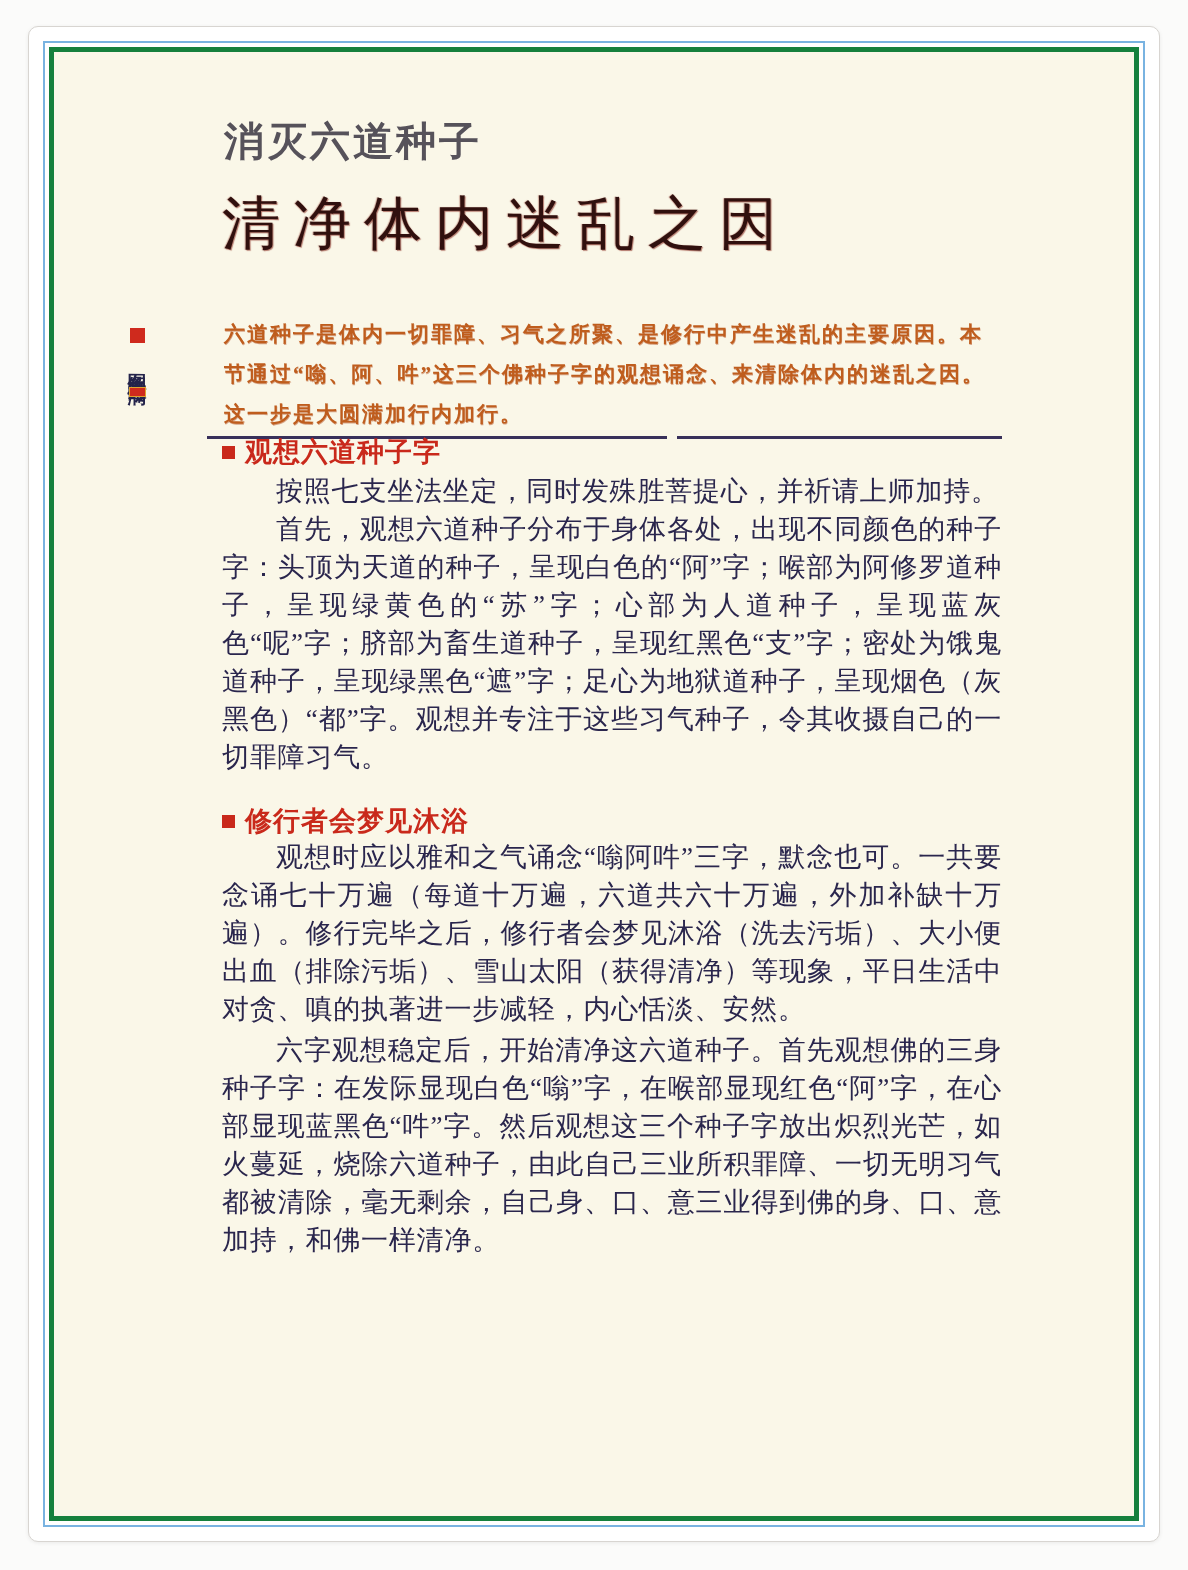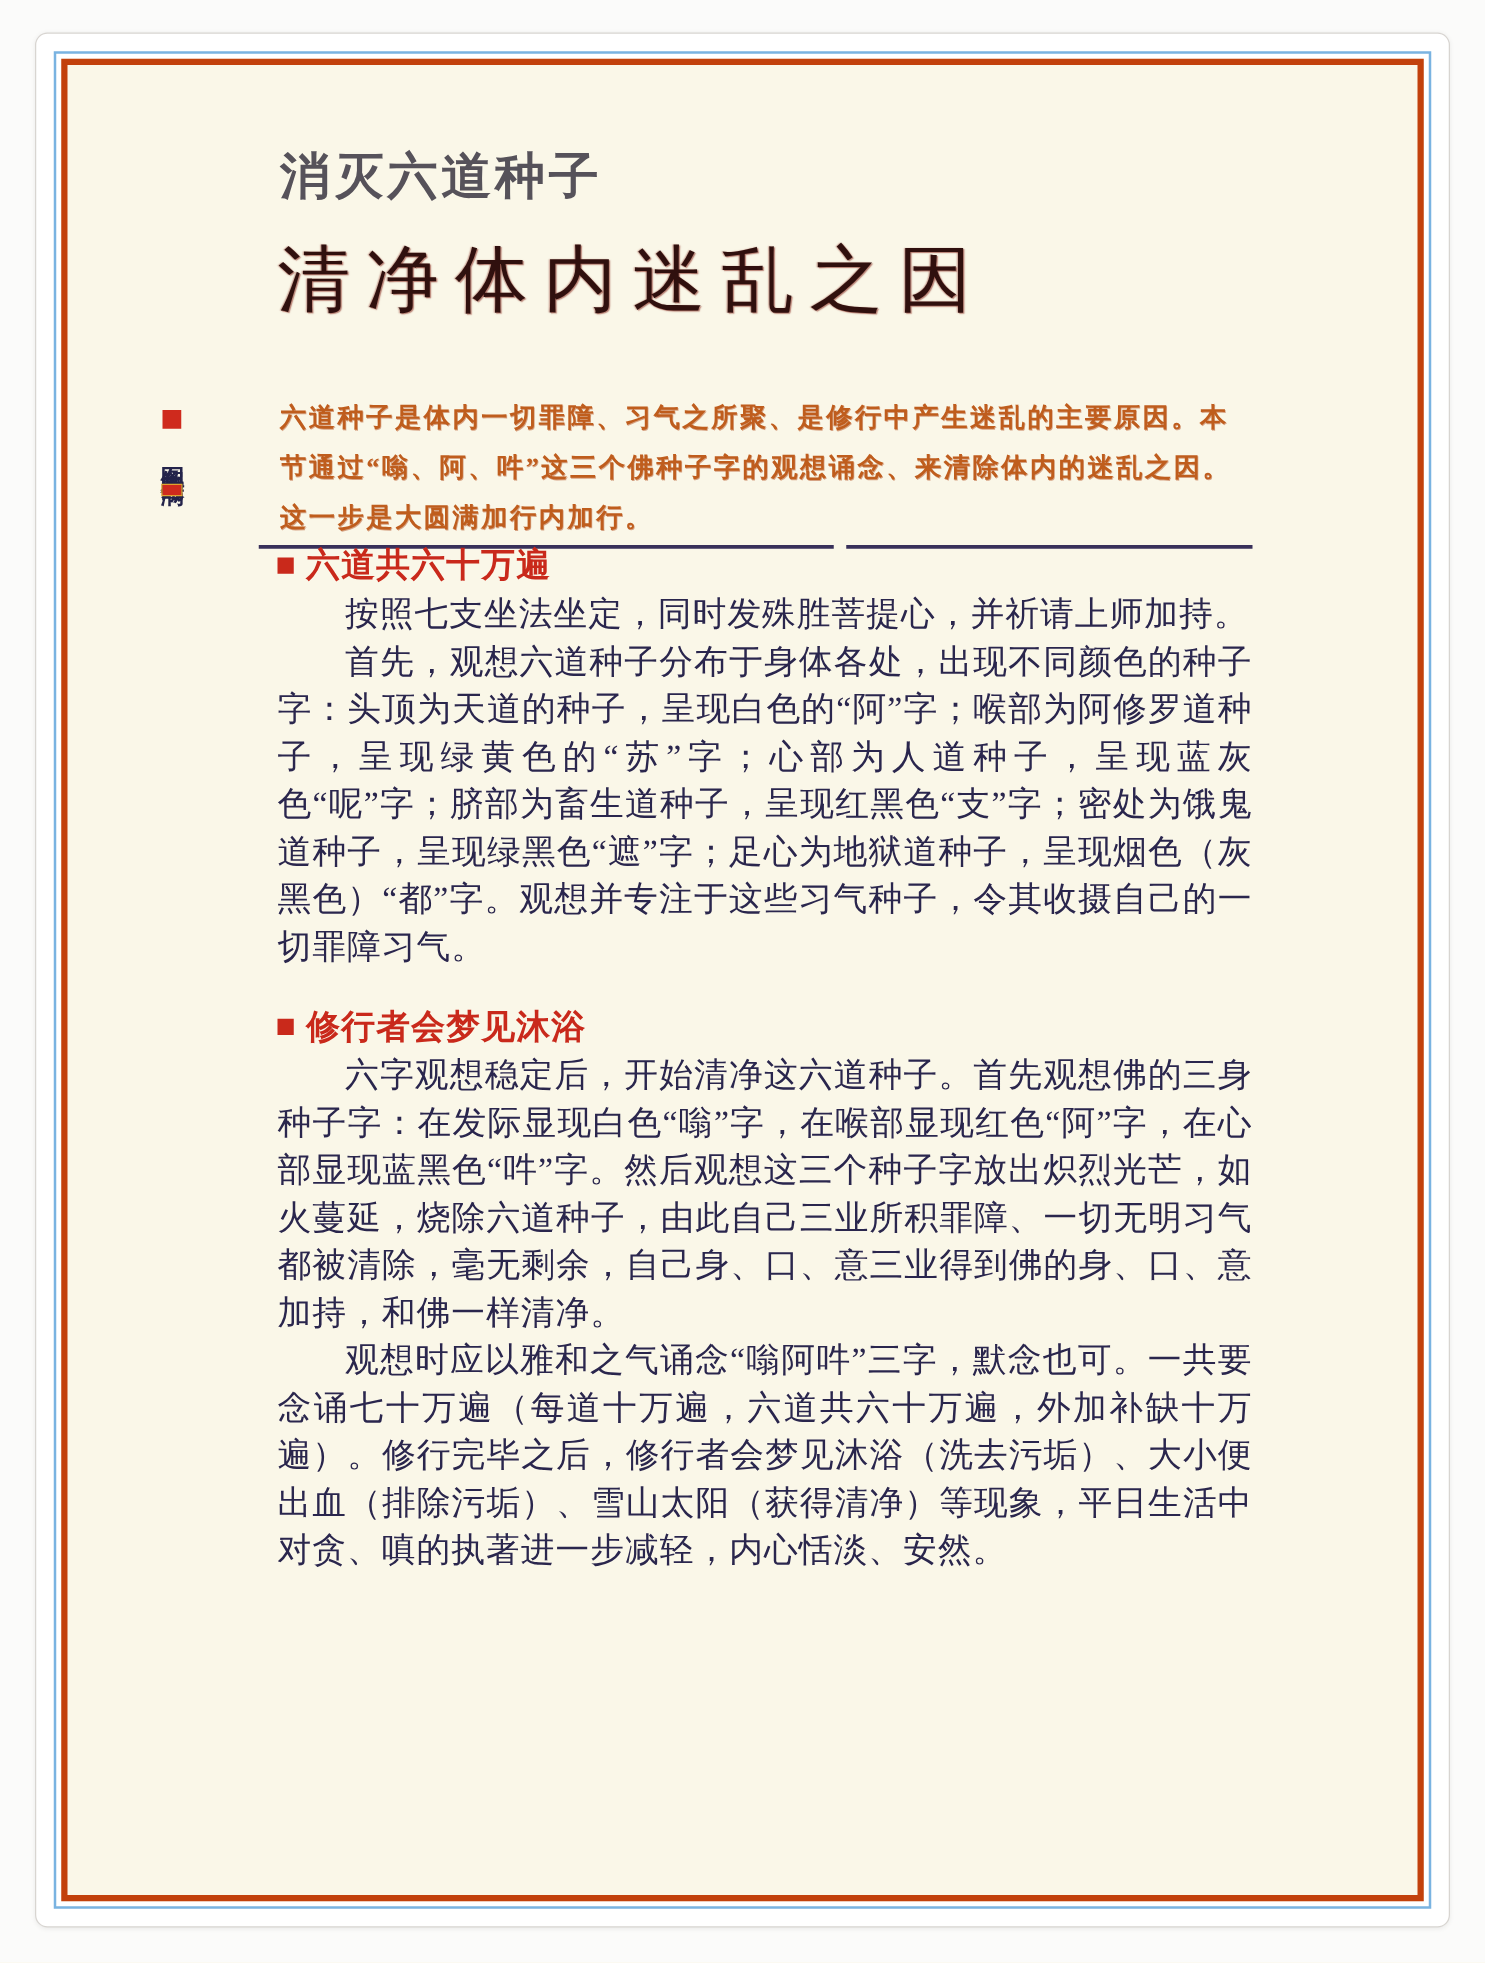--- a/index.html
+++ b/index.html
@@ -12,21 +12,21 @@
     position:absolute;left:28px;top:26px;width:1130px;height:1514px;
     background:#ffffff;border:1px solid #d8d5d1;border-radius:10px;
     box-shadow:0 1px 4px rgba(0,0,0,0.07);
   }
   .frame-thin{
     position:absolute;left:14px;top:14px;right:14px;bottom:14px;
     border:2px solid #79b3e1;
   }
   .content{
     position:absolute;left:20px;top:20px;right:20px;bottom:20px;
-    border:5px solid #c2410c;background:#faf7e8;
+    border:5px solid #15803d;background:#faf7e8;
   }
   
   .sidebar{
     position:absolute;left:68px;top:276px;width:30px;
     display:flex;flex-direction:column;align-items:center;
   }
   .seal-lg{width:15px;height:15px;background:#cf2a1d;}
   .book-title{
     margin-top:15px;writing-mode:vertical-rl;text-orientation:upright;
     font-family:"Liberation Sans","DejaVu Sans",sans-serif;
@@ -92,27 +92,27 @@
 
       <div class="divider">
         <div class="seg1"></div>
         <div class="gap"></div>
         <div class="seg2"></div>
       </div>
 
 
       <h2 class="sec-heading h-first">
         <span class="bullet"></span>
-        <span>六道共六十万遍</span>
+        <span>观想六道种子字</span>
       </h2>
       <p class="body-text p-after-h">按照七支坐法坐定，同时发殊胜菩提心，并祈请上师加持。</p>
       <p class="body-text">首先，观想六道种子分布于身体各处，出现不同颜色的种子字：头顶为天道的种子，呈现白色的“阿”字；喉部为阿修罗道种子，呈现绿黄色的“苏”字；心部为人道种子，呈现蓝灰色“呢”字；脐部为畜生道种子，呈现红黑色“支”字；密处为饿鬼道种子，呈现绿黑色“遮”字；足心为地狱道种子，呈现烟色（灰黑色）“都”字。观想并专注于这些习气种子，令其收摄自己的一切罪障习气。</p>
 
       <h2 class="sec-heading h-second">
         <span class="bullet"></span>
         <span>修行者会梦见沐浴</span>
       </h2>
+      <p class="body-text">观想时应以雅和之气诵念“嗡阿吽”三字，默念也可。一共要念诵七十万遍（每道十万遍，六道共六十万遍，外加补缺十万遍）。修行完毕之后，修行者会梦见沐浴（洗去污垢）、大小便出血（排除污垢）、雪山太阳（获得清净）等现象，平日生活中对贪、嗔的执著进一步减轻，内心恬淡、安然。</p>
       <p class="body-text p-after-h">六字观想稳定后，开始清净这六道种子。首先观想佛的三身种子字：在发际显现白色“嗡”字，在喉部显现红色“阿”字，在心部显现蓝黑色“吽”字。然后观想这三个种子字放出炽烈光芒，如火蔓延，烧除六道种子，由此自己三业所积罪障、一切无明习气都被清除，毫无剩余，自己身、口、意三业得到佛的身、口、意加持，和佛一样清净。</p>
-      <p class="body-text">观想时应以雅和之气诵念“嗡阿吽”三字，默念也可。一共要念诵七十万遍（每道十万遍，六道共六十万遍，外加补缺十万遍）。修行完毕之后，修行者会梦见沐浴（洗去污垢）、大小便出血（排除污垢）、雪山太阳（获得清净）等现象，平日生活中对贪、嗔的执著进一步减轻，内心恬淡、安然。</p>
 
     </div>
   </div>
 </div>
 
 </body></html>

